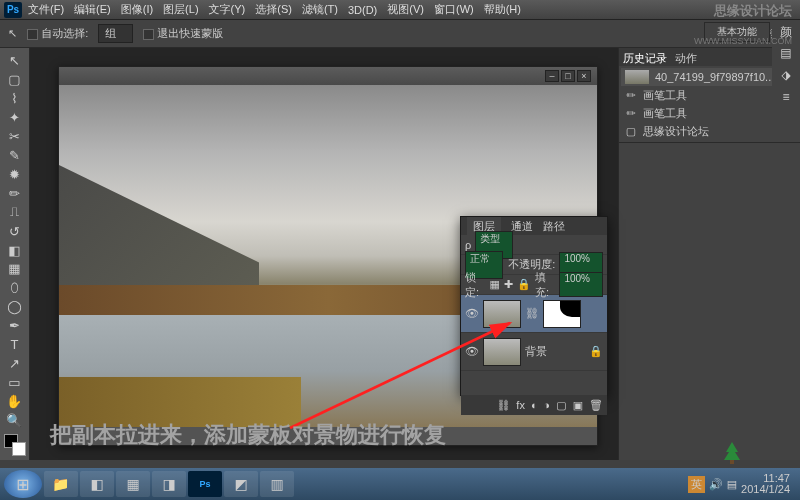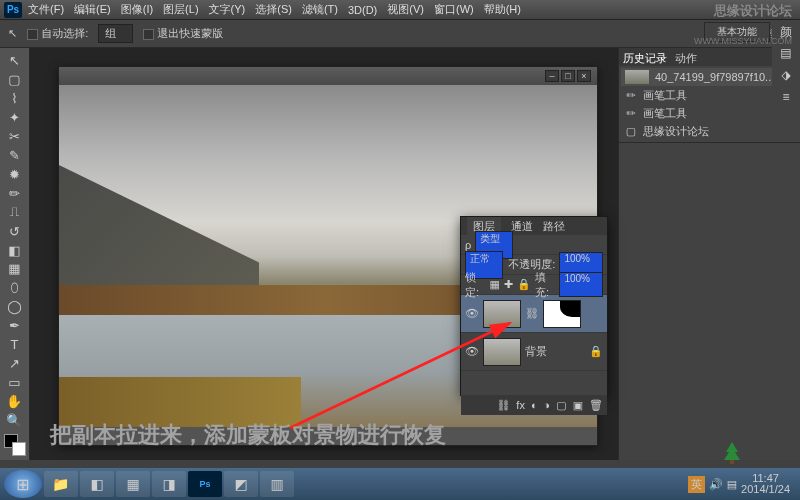--- a/index.html
+++ b/index.html
@@ -35,38 +35,38 @@
 .hist-row{display:flex;align-items:center;height:18px;padding:0 4px;gap:6px;font-size:10px}
 .hist-row.top{background:#4e4e4e}
 .hist-thumb{width:24px;height:14px;background:linear-gradient(#aaa,#776)}
 .hist-i{width:12px;height:12px;display:flex;align-items:center;justify-content:center}
 .iconcol{position:absolute;right:0;top:20px;width:28px;background:#424242;height:120px;display:flex;flex-direction:column;align-items:center;gap:4px;padding-top:4px}
 .iconcol div{width:20px;height:18px;font-size:12px;text-align:center}
 .layers{position:absolute;left:430px;top:168px;width:148px;height:180px;background:#424242;border:1px solid #1a1a1a;box-shadow:0 3px 12px rgba(0,0,0,.6);z-index:10}
 .lay-tabs{height:18px;background:#383838;display:flex;padding:0 6px;gap:10px;align-items:center;font-size:10px}
 .lay-tabs .active{background:#424242;padding:2px 6px}
 .lay-row{height:20px;display:flex;align-items:center;padding:0 4px;gap:4px;font-size:10px;border-bottom:1px solid #383838}
-.lay-sel{background:#1d4ed8;border:1px solid #222;padding:0 12px 12px 4px;font-size:10px}
+.lay-sel{background:#14532d;border:1px solid #222;padding:0 12px 12px 4px;font-size:10px}
 .lay-body{height:100px;overflow:auto}
 .layer{height:38px;display:flex;align-items:center;padding:0 4px;gap:4px;border-bottom:1px solid #383838}
 .layer.sel{background:#5a6e8a}
 .eye{width:14px;text-align:center}
 .lthumb{width:38px;height:28px;background:linear-gradient(#bbb,#887);border:1px solid #222}
 .lmask{width:38px;height:28px;background:#fff;border:1px solid #222;position:relative}
 .lmask::after{content:"";position:absolute;right:0;top:0;width:55%;height:65%;background:#000;border-radius:0 0 0 60%}
 .lay-foot{height:20px;background:#383838;display:flex;align-items:center;justify-content:flex-end;padding:0 4px;gap:6px;font-size:11px}
 .annotation{position:absolute;left:50px;top:420px;color:#a3a3a3;font-size:22px;font-weight:bold;z-index:20}
 .arrow{position:absolute;left:250px;top:265px;width:240px;height:120px;z-index:15;pointer-events:none}
 .watermark1{position:absolute;right:8px;top:2px;color:#888;font-size:13px;font-weight:bold;z-index:30}
 .watermark2{position:absolute;right:8px;top:36px;color:#777;font-size:9px;z-index:30}
 .taskbar{position:absolute;bottom:0;left:0;width:100%;height:32px;background:linear-gradient(#4a6a8a,#2e4962);display:flex;align-items:center;padding:0 4px;gap:2px}
 .start{width:38px;height:28px;background:radial-gradient(circle,#7db4e8,#2a5a9a);border-radius:50%;display:flex;align-items:center;justify-content:center;font-size:16px}
 .tbicon{width:34px;height:26px;background:rgba(255,255,255,.1);display:flex;align-items:center;justify-content:center;font-size:14px;border-radius:2px}
 .tray{margin-left:auto;display:flex;align-items:center;gap:4px;padding-right:6px;color:#fff;font-size:10px}
-.tray-time{text-align:center;line-height:11px}
+.tray-time{text-align:right;line-height:11px}
 .basic-fn{position:absolute;right:30px;top:22px;background:#424242;padding:2px 12px;font-size:10px;border:1px solid #2a2a2a}
 .tree-icon{position:absolute;right:56px;bottom:34px;width:24px;height:26px;z-index:25}
 </style>
 </head>
 <body>
 
 <div class="watermark1">思缘设计论坛</div>
 <div class="watermark2">WWW.MISSYUAN.COM</div>
 
 <div class="menubar">

